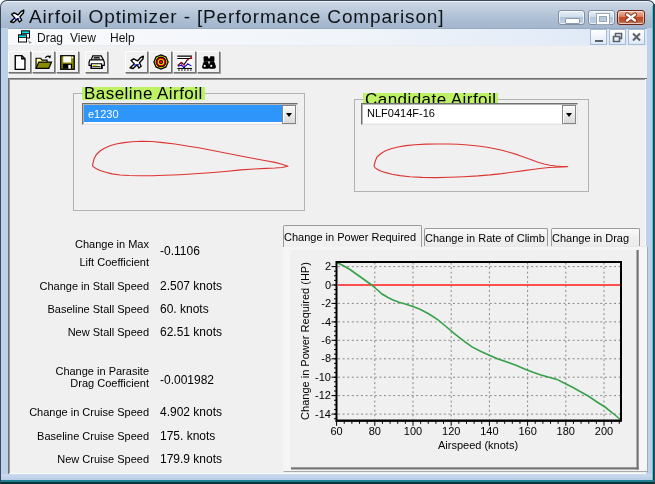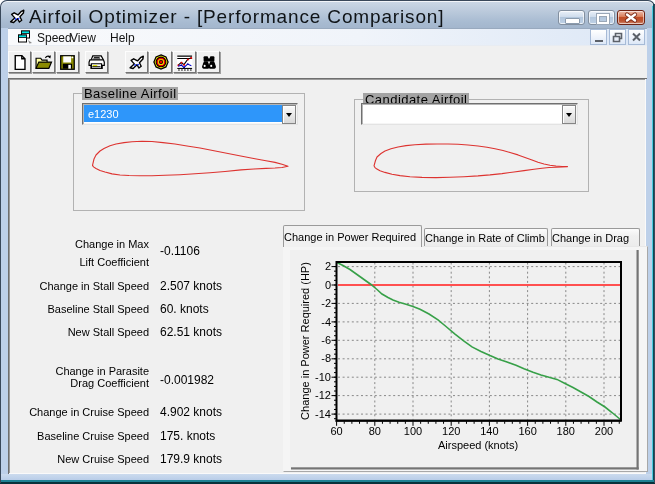--- a/index.html
+++ b/index.html
@@ -31,21 +31,21 @@
 #cliedgeB{left:9px;top:473px;width:637px;height:1px;background:#fafafa}
 #form{left:10px;top:80px;width:635px;height:393px;background:#f0f0f0}
 
 #rb1{left:651.5px;top:6px;width:1.5px;height:476px;background:#49c8de;z-index:55}
 #rb2{left:653px;top:4px;width:2px;height:480px;background:#0d4a55;z-index:55}
 #bb0{left:0px;top:474px;width:655px;height:10px;background:linear-gradient(180deg,#ccdbee 0%,#b9cde8 60%,#a9c2e2 100%);z-index:50}
 #bb1{left:0px;top:480px;width:655px;height:2px;background:#1d8193;z-index:56}
 #bb2{left:0px;top:482px;width:655px;height:2px;background:#07323b;z-index:56}
 
 .gb{border:1px solid #b2b2b2;box-sizing:border-box}
-.gb .cap{position:absolute;top:-7px;left:8px;background:#a3a3a3;padding:0 2px;font-size:13px;letter-spacing:.45px;color:#000;line-height:13px;white-space:nowrap}
+.gb .cap{position:absolute;top:-7px;left:8px;background:#bef264;padding:0 2px;font-size:17px;letter-spacing:.45px;color:#000;line-height:13px;white-space:nowrap}
 
 .combo{box-sizing:border-box;height:22px;background:#fff;border:1px solid;border-color:#707070 #e3e3e3 #e3e3e3 #707070;box-shadow:inset 1px 1px 0 rgba(70,70,70,.4), inset -1px -1px 0 #f5f5f5}
 .combo .txt{position:absolute;left:1px;top:1px;bottom:2px;right:14px;font-size:11px;line-height:18px;padding-left:4px;white-space:nowrap}
 .combo .db{position:absolute;right:1px;top:1px;width:14px;height:19px;background:linear-gradient(180deg,#fbfbfb,#d9d9d9);border:1px solid #858585;box-shadow:inset 1px 1px 0 #fff;box-sizing:border-box}
 .combo .db i{position:absolute;left:3px;top:7px;width:0;height:0;border:3.5px solid transparent;border-top:4px solid #000;border-bottom:none}
 
 .lrow{width:149px;text-align:right;font-size:11px;line-height:12px;color:#000;white-space:nowrap}
 .vrow{left:160px;font-size:12px;line-height:12px;color:#000;white-space:nowrap}
 
 .tab{box-sizing:border-box;border:1px solid #9a9a9a;border-bottom:none;border-radius:2px 2px 0 0;font-size:11px;text-align:left;color:#000;background:linear-gradient(180deg,#fcfcfc,#f0f0f0 40%,#ececec)}
@@ -74,21 +74,21 @@
   </div>
 
 <div class="abs" id="menubar"></div>
 <svg class="abs" style="left:17px;top:30px" width="16" height="15" viewBox="0 0 16 15">
  <rect x="4.5" y="1" width="8" height="7" fill="#fff" stroke="#000"></rect>
  <rect x="4.5" y="1" width="8" height="2.4" fill="#00e5e5" stroke="#000" stroke-width=".8"></rect>
  <rect x="1.5" y="5" width="8" height="7" fill="#fff" stroke="#000"></rect>
  <rect x="1.5" y="5" width="8" height="2.4" fill="#00e5e5" stroke="#000" stroke-width=".8"></rect>
  <path d="M11 10 L15 13 L12.4 13.4 Z" fill="#8a8a8a"></path>
 </svg>
-<div class="abs menuitem" style="left:37px">Speed</div>
+<div class="abs menuitem" style="left:37px">Drag</div>
 <div class="abs menuitem" style="left:70px">View</div>
 <div class="abs menuitem" style="left:110px">Help</div>
 <div class="abs mdibtn" style="left:590px">
     <span style="position:absolute;left:4px;top:10px;width:8px;height:2px;background:#5c6169"></span>
   </div>
 <div class="abs mdibtn" style="left:609px"><svg width="15" height="14">
       <path d="M5.5 3.5 h6 v5 h-6 z" fill="none" stroke="#5c6169" stroke-width="1.6"></path>
       <path d="M3.5 6.5 h6 v5 h-6 z" fill="#e8eef8" stroke="#5c6169" stroke-width="1.6"></path>
     </svg></div>
 <div class="abs mdibtn" style="left:628px"><svg width="15" height="14">
@@ -195,20 +195,21 @@
 <div class="abs gb" style="left:354px;top:99px;width:235px;height:93px">
     <span class="cap">Candidate Airfoil</span>
   </div>
 <div class="abs combo" style="left:82px;top:103px;width:216px">
  <div class="txt" style="background:#2e96fa;color:#fff">e1230</div>
  <div class="db">
       <i></i>
     </div>
 </div>
 <div class="abs combo" style="left:361px;top:103px;width:217px">
+ <div class="txt" style="color:#000;line-height:17px;padding-left:4px">NLF0414F-16</div>
  <div class="db">
       <i></i>
     </div>
 </div>
 <svg class="abs" style="left:73px;top:128px" width="232" height="83" viewBox="0 0 232 83">
  <polygon fill="none" stroke="#dd3330" stroke-width="1.1" stroke-linejoin="round" points="19.5,37.4 21,31 23,27 27,23 31,20.5 37,17.8 43,16 51,14.6 59,13.8 69,13.3 79,13.5 90,14.6 102,16 114,18 127,20 141,22.8 155,25.5 169,28.3 182,30.8 193,32.8 202,34.4 209,36.2 215,38.3 209,39.5 202,40 193,40.4 181,41 168,41.9 152,43.5 137,44.8 122,45.8 107,46.7 92,47.3 79,47.7 67,47.8 56,47.5 47,47 39,45.9 32,44 27,42.4 23,40.5 20.5,38.9"></polygon>
 </svg>
 <svg class="abs" style="left:354px;top:128px" width="235" height="83" viewBox="0 0 235 83">
  <polygon fill="none" stroke="#dd3330" stroke-width="1.1" stroke-linejoin="round" points="20,37.8 21.5,32.5 23,29 27,25.5 31,23 37,20.8 44,19 52,17.6 61,16.8 72,16.1 83,16 94,16 104,16.3 114,17 124,18 133,19.3 141,20.8 149,22.5 156,24.5 164,26.9 171,29.5 178,32 184,34.3 190,36 196,37.3 202,38.1 208,38.5 213.5,38.6 208,39 202,39.2 195,39.5 188,40.2 180,41.2 170,42.6 160,44 148,45.6 136,46.9 124,47.9 110,48.7 96,49.3 82,49.6 68,49.4 56,48.7 46,47.6 38,46.2 31,44.4 26,42.8 22.5,40.8 20.8,39.3"></polygon>
 </svg>

